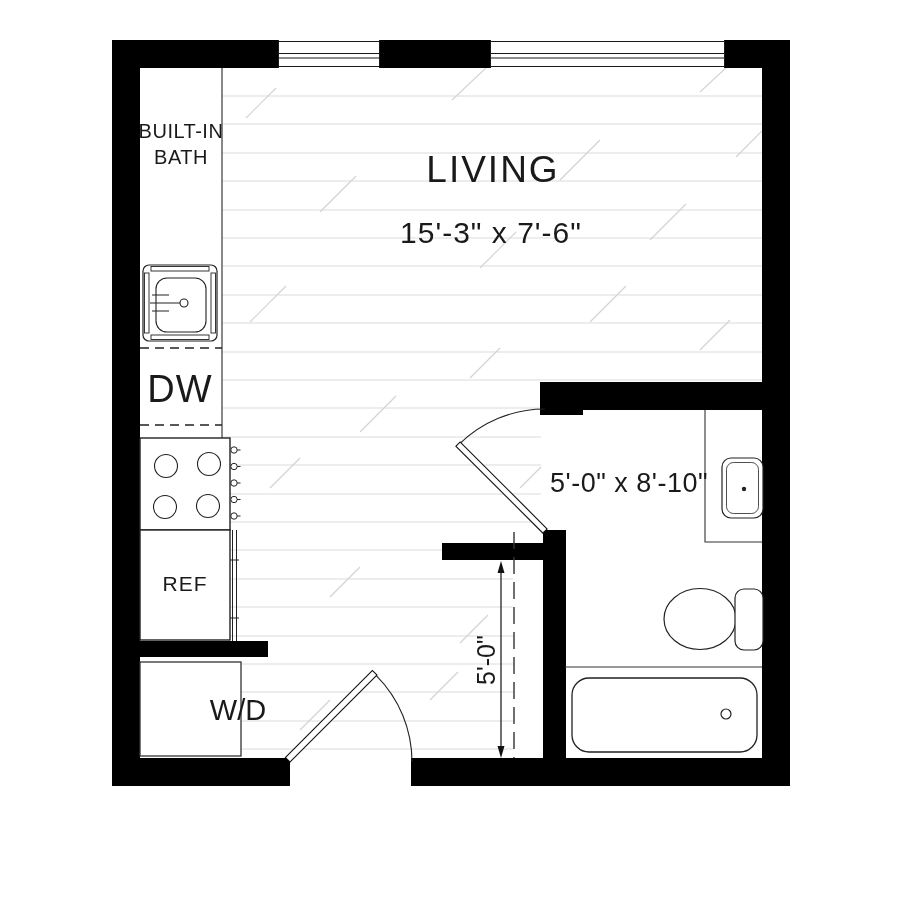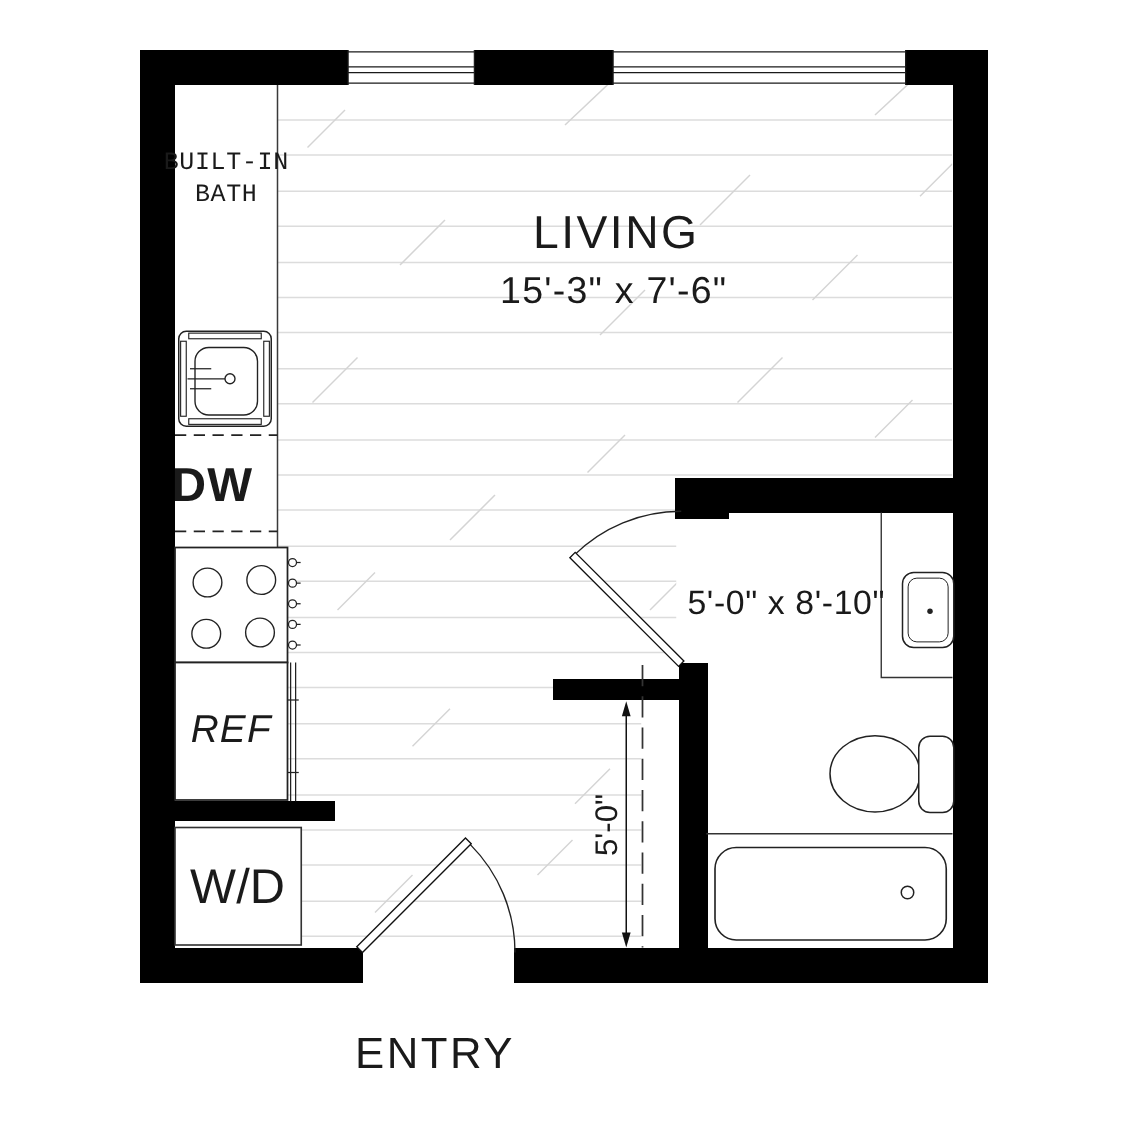--- a/index.html
+++ b/index.html
@@ -5,24 +5,24 @@
   html,body{margin:0;padding:0;background:#ffffff;}
   #plan{position:relative;width:900px;height:900px;background:#ffffff;overflow:hidden;
         font-family:"Liberation Sans", sans-serif;}
   #plan svg{position:absolute;left:0;top:0;}
   .lbl{position:absolute;transform:translate(-50%,-50%);white-space:nowrap;
        color:#1a1a1a;line-height:1;text-align:center;}
   .lbl-living{font-size:37px;letter-spacing:2px;}
   .lbl-living-dims{font-size:30px;letter-spacing:1px;}
   .lbl-bath{font-size:36px;letter-spacing:1px;}
   .lbl-bath-dims{font-size:27px;letter-spacing:0.5px;}
-  .lbl-desk{font-size:20px;letter-spacing:0.5px;font-family:Liberation Mono, monospace;}
+  .lbl-desk{font-size:20px;letter-spacing:0.5px;}
   .lbl-dw{font-size:38px;letter-spacing:1px;}
-  .lbl-ref{font-size:31px;letter-spacing:1px;font-style:italic;}
-  .lbl-wd{font-size:39px;}
+  .lbl-ref{font-size:21px;letter-spacing:1px;}
+  .lbl-wd{font-size:29px;margin-left:48px;}
   .lbl-entry{font-size:35px;letter-spacing:2px;}
   .lbl-dim5{font-size:25px;transform:translate(-50%,-50%) rotate(-90deg);}
 </style>
 </head>
 <body>
 
 <div id="plan">
   <svg width="900" height="900" viewBox="0 0 900 900">
 
     <defs>
@@ -188,23 +188,22 @@
     </g>
 
     <g stroke="#111" fill="#111">
       <line x1="501" y1="569" x2="501" y2="750" stroke-width="1.2"></line>
       <polygon points="501,561 497.5,573 504.5,573" stroke="none"></polygon>
       <polygon points="501,758 497.5,746 504.5,746" stroke="none"></polygon>
     </g>
     <line x1="514" y1="532" x2="514" y2="758" stroke="#333" stroke-width="1.4" stroke-dasharray="17 8"></line>
   </svg>
 
-  <div class="lbl lbl-living" style="left:493px;top:186px;">LIVING</div>
+  <div class="lbl lbl-living" style="left:493px;top:169px;">LIVING</div>
   <div class="lbl lbl-living-dims" style="left:491px;top:233px;">15'-3" x 7'-6"</div>
   <div class="lbl lbl-bath-dims" style="left:629px;top:483px;">5'-0" x 8'-10"</div>
   <div class="lbl lbl-desk" style="left:181px;top:131px;">BUILT-IN</div>
   <div class="lbl lbl-desk" style="left:181px;top:157px;">BATH</div>
-  <div class="lbl lbl-dw" style="left:170px;top:389px;font-weight:bold;">DW</div>
+  <div class="lbl lbl-dw" style="left:180px;top:389px;">DW</div>
   <div class="lbl lbl-ref" style="left:185px;top:583px;">REF</div>
   <div class="lbl lbl-wd" style="left:190px;top:710px;">W/D</div>
-  <div class="lbl lbl-entry" style="left:348px;top:843px;">ENTRY</div>
   <div class="lbl lbl-dim5" style="left:486px;top:660px;">5'-0"</div>
 </div>
 
 </body></html>

